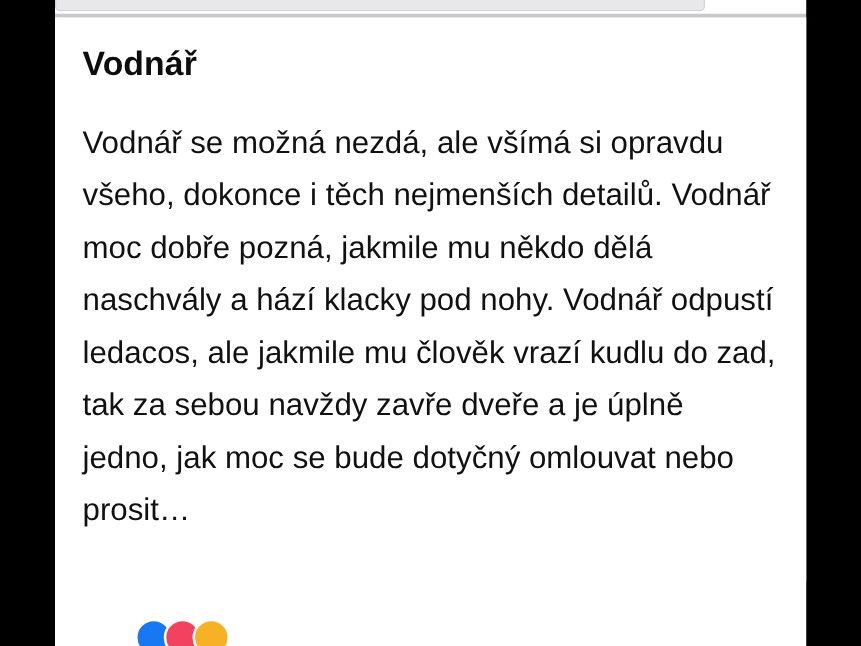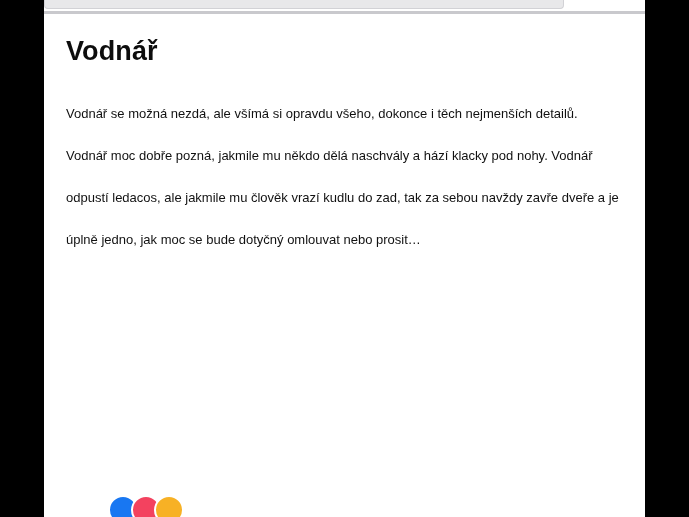--- a/index.html
+++ b/index.html
@@ -78,21 +78,21 @@
     padding: 22px 24px 0 22px;
   }
   .article-title {
     font-size: 27px;
     font-weight: bold;
     color: #0d0d0d;
     margin: 0 0 26px 0;
     letter-spacing: 0.1px;
   }
   .article-body {
-    font-size: 13px;
+    font-size: 25px;
     line-height: 42px;
     color: #111111;
     margin: 0;
     max-width: 570px;
   }
   
   .reactions {
     position: absolute;
     left: 64px;
     bottom: -8px;

